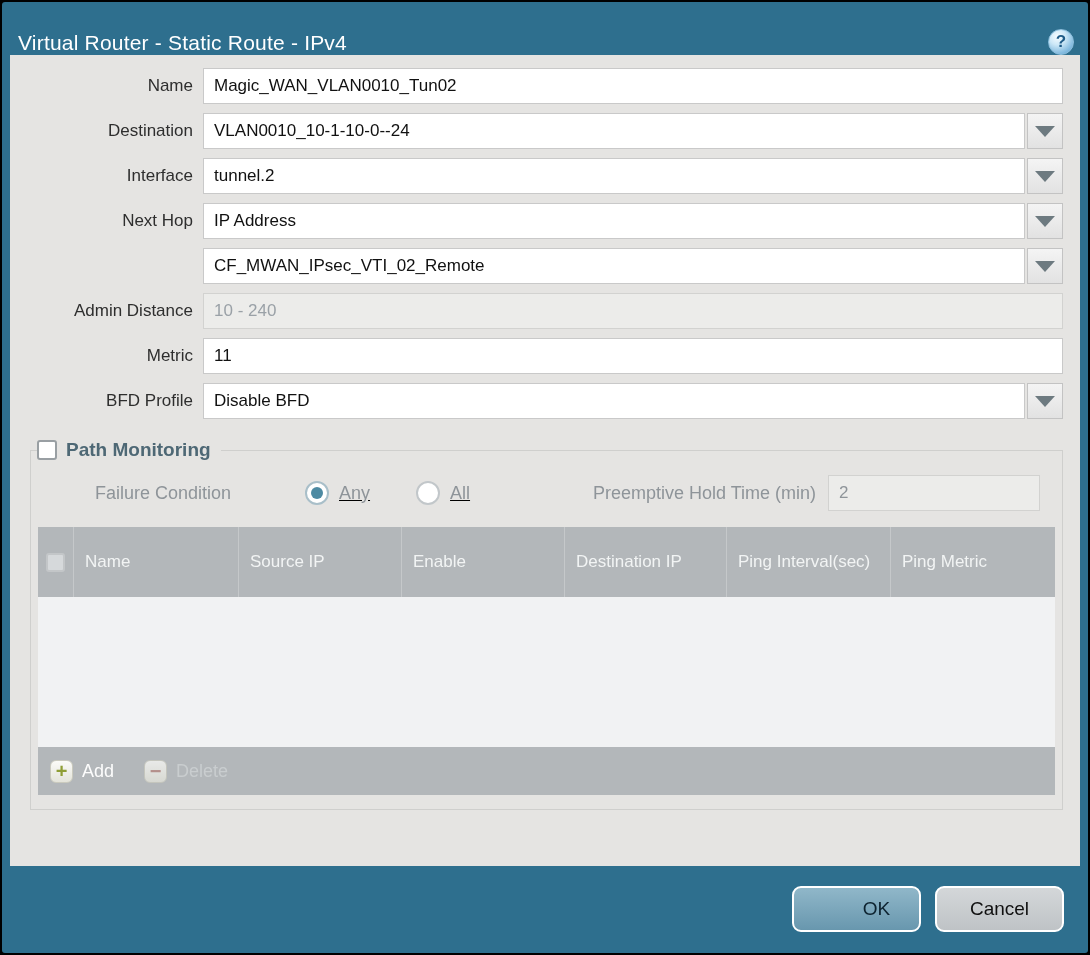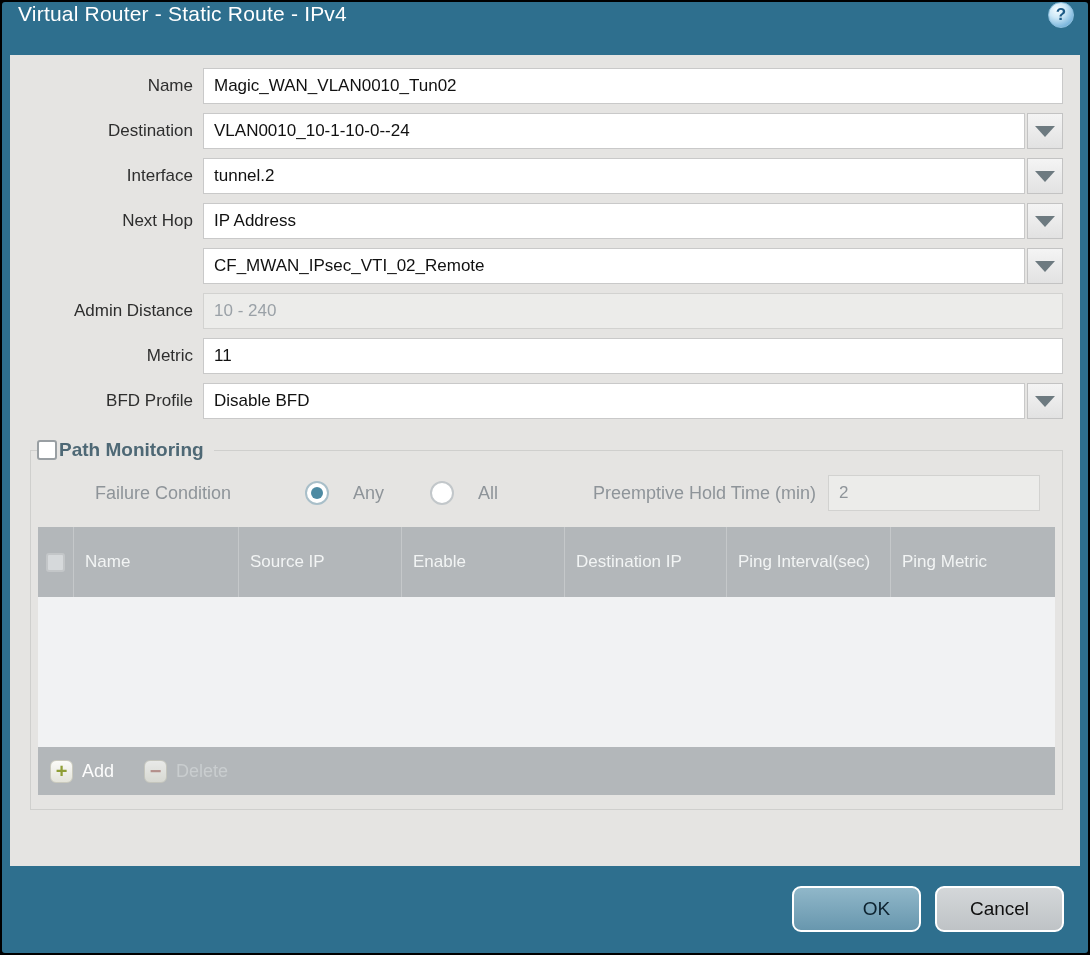--- a/index.html
+++ b/index.html
@@ -11,22 +11,22 @@
     width: 1090px; height: 955px;
     background: #2e6f8e;
     border: 2px solid #000;
     border-radius: 5px;
     overflow: hidden;
   }
 
   
   .titlebar {
     height: 53px;
-    display: flex; align-items: flex-start;
-    padding: 0 14px 12px 16px;
+    display: flex; align-items: flex-end;
+    padding: 0 14px 0 16px;
     color: #ffffff;
   }
   .titlebar .title { font-size: 21px; letter-spacing: 0.2px; flex: 1; }
   .help-icon {
     width: 26px; height: 26px; border-radius: 50%;
     background: radial-gradient(circle at 35% 28%, #f6fcff 0%, #cde8f7 35%, #7db7dd 75%, #5795c0 100%);
     border: 1px solid #8fc0de;
     color: #1d5millisecondsa86;
     color: #1d5a86;
     font-weight: bold; font-size: 17px;
@@ -69,32 +69,32 @@
     border-top: 11px solid #6d7a80;
   }
 
   
   .pm-fieldset {
     margin: 20px 17px 0 20px;
     border: 1px solid #cfcfcd;
     padding: 0 6px 14px 6px;
   }
   .pm-legend {
-    display: flex; align-items: center; gap: 2px;
+    display: flex; align-items: center; gap: 9px;
     padding: 0 10px 0 0; margin-left: 0;
     font-size: 19px; font-weight: bold; color: #4e6875;
   }
   .checkbox {
     width: 20px; height: 20px; background: #fff;
     border: 2px solid #999fa3; border-radius: 3px; cursor: pointer;
   }
   .pm-row { display: flex; align-items: center; margin: 14px 16px 16px 0; }
   .pm-label { color: #8e9499; font-size: 18px; white-space: nowrap; }
   .fc-label { flex: 0 0 268px; text-align: center; padding-right: 16px; }
-  .radio-group { display: flex; align-items: center; gap: 24px; }
+  .radio-group { display: flex; align-items: center; gap: 10px; text-decoration: underline; }
   .radio {
     width: 24px; height: 24px; border-radius: 50%; background: #fff;
     border: 2px solid #c2c7ca; cursor: pointer;
     display: flex; align-items: center; justify-content: center;
   }
   .radio.selected { border-color: #a9bfc9; }
   .radio.selected::after {
     content: ""; width: 12px; height: 12px; border-radius: 50%;
     background: #4d8aa2; display: block;
   }

